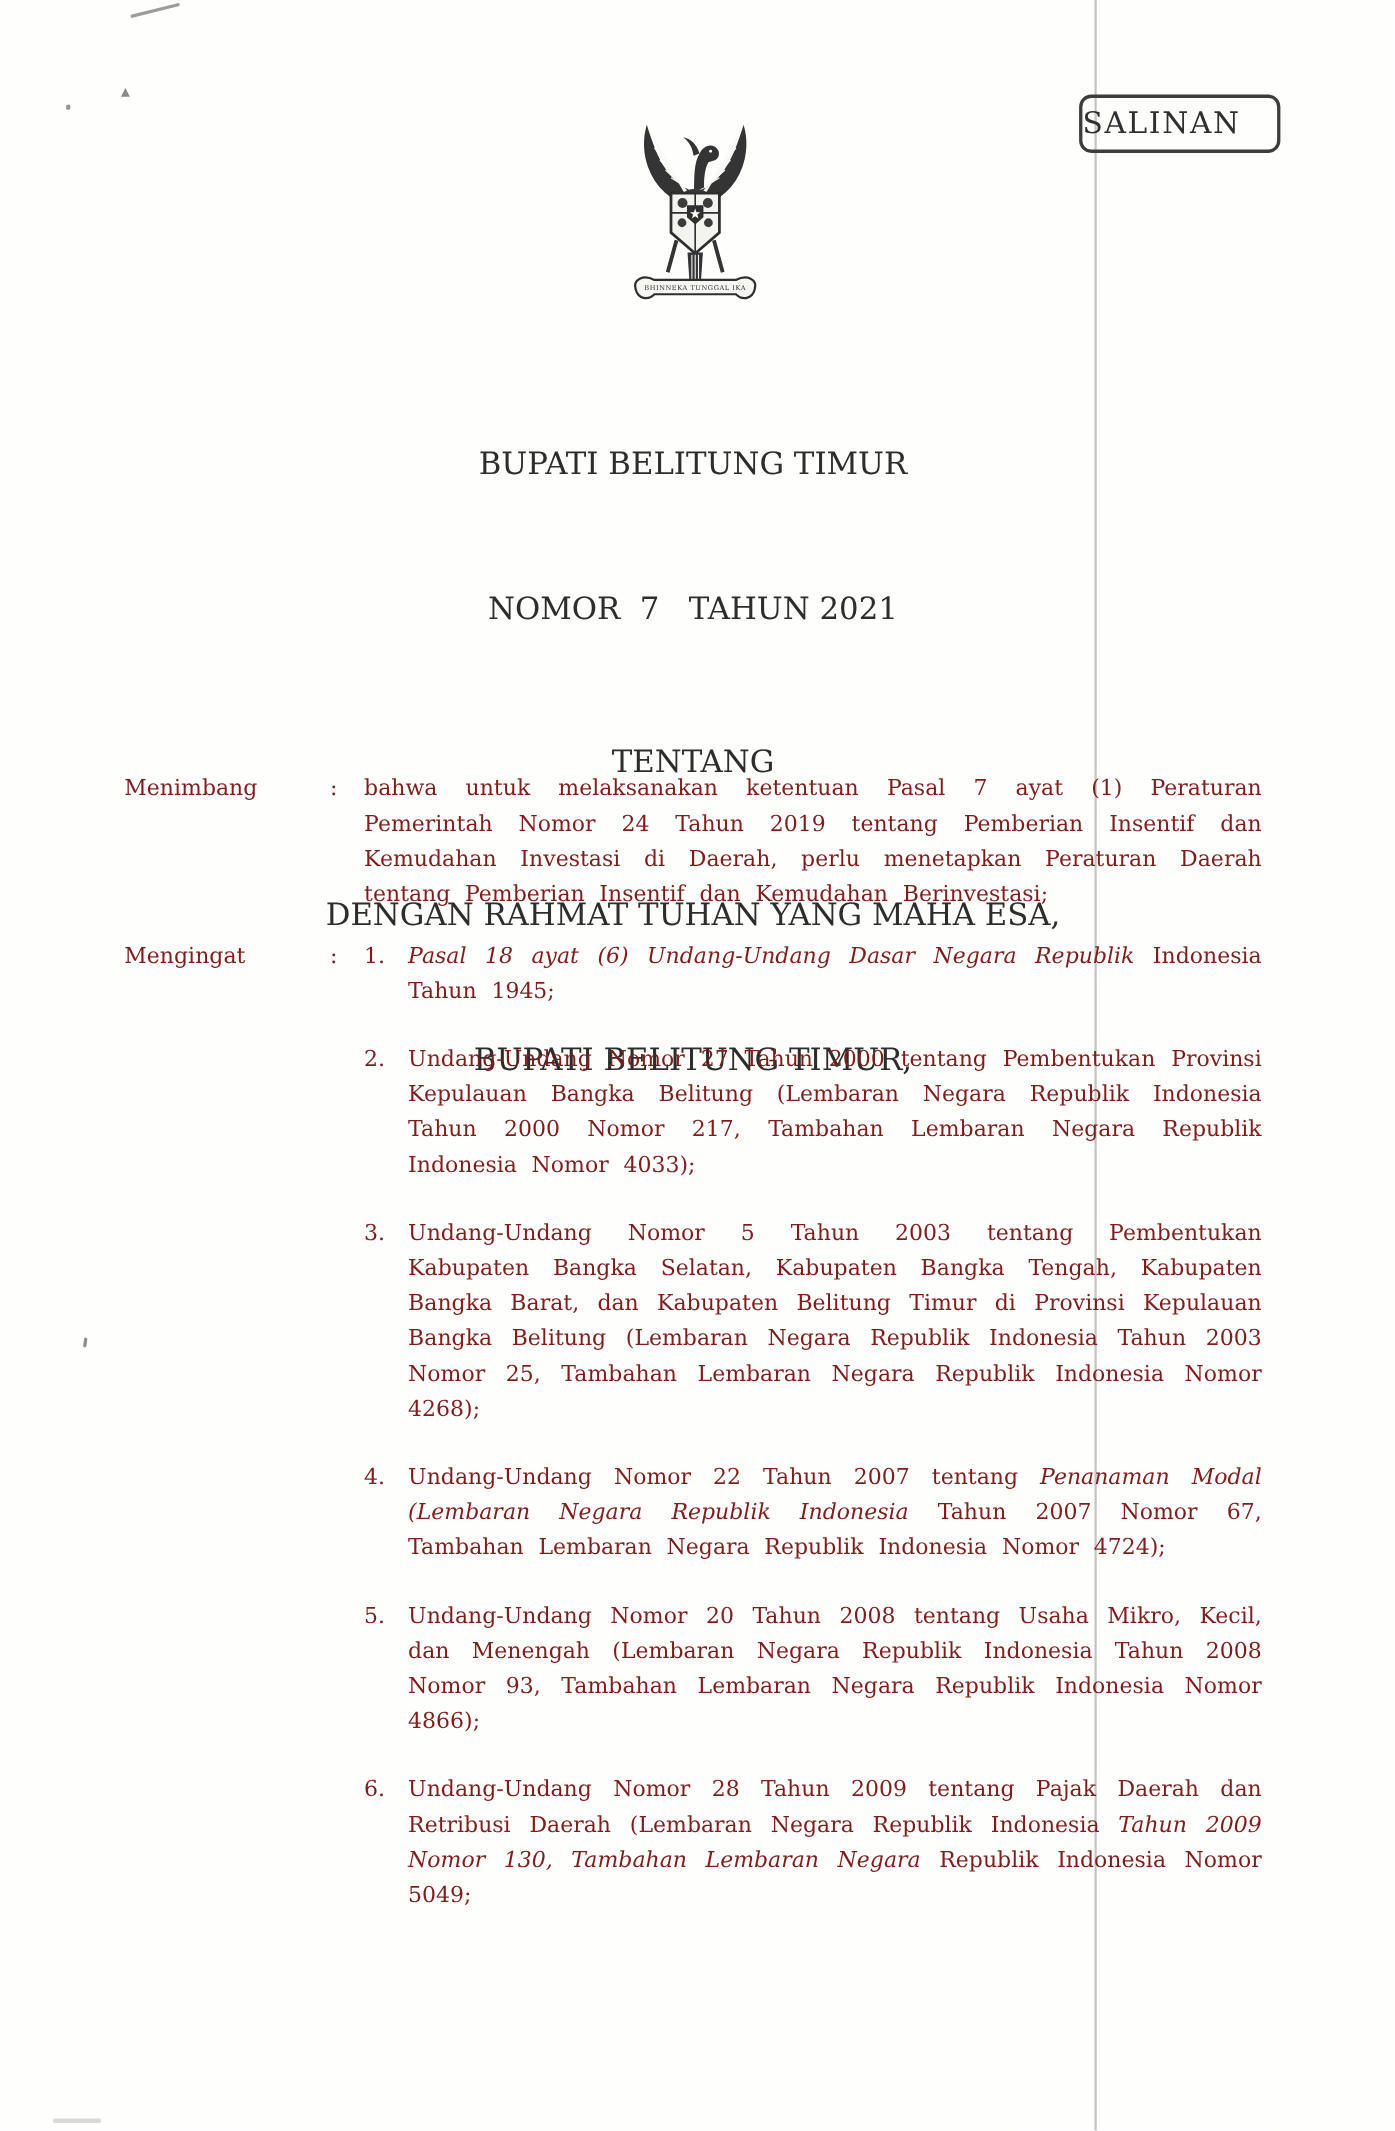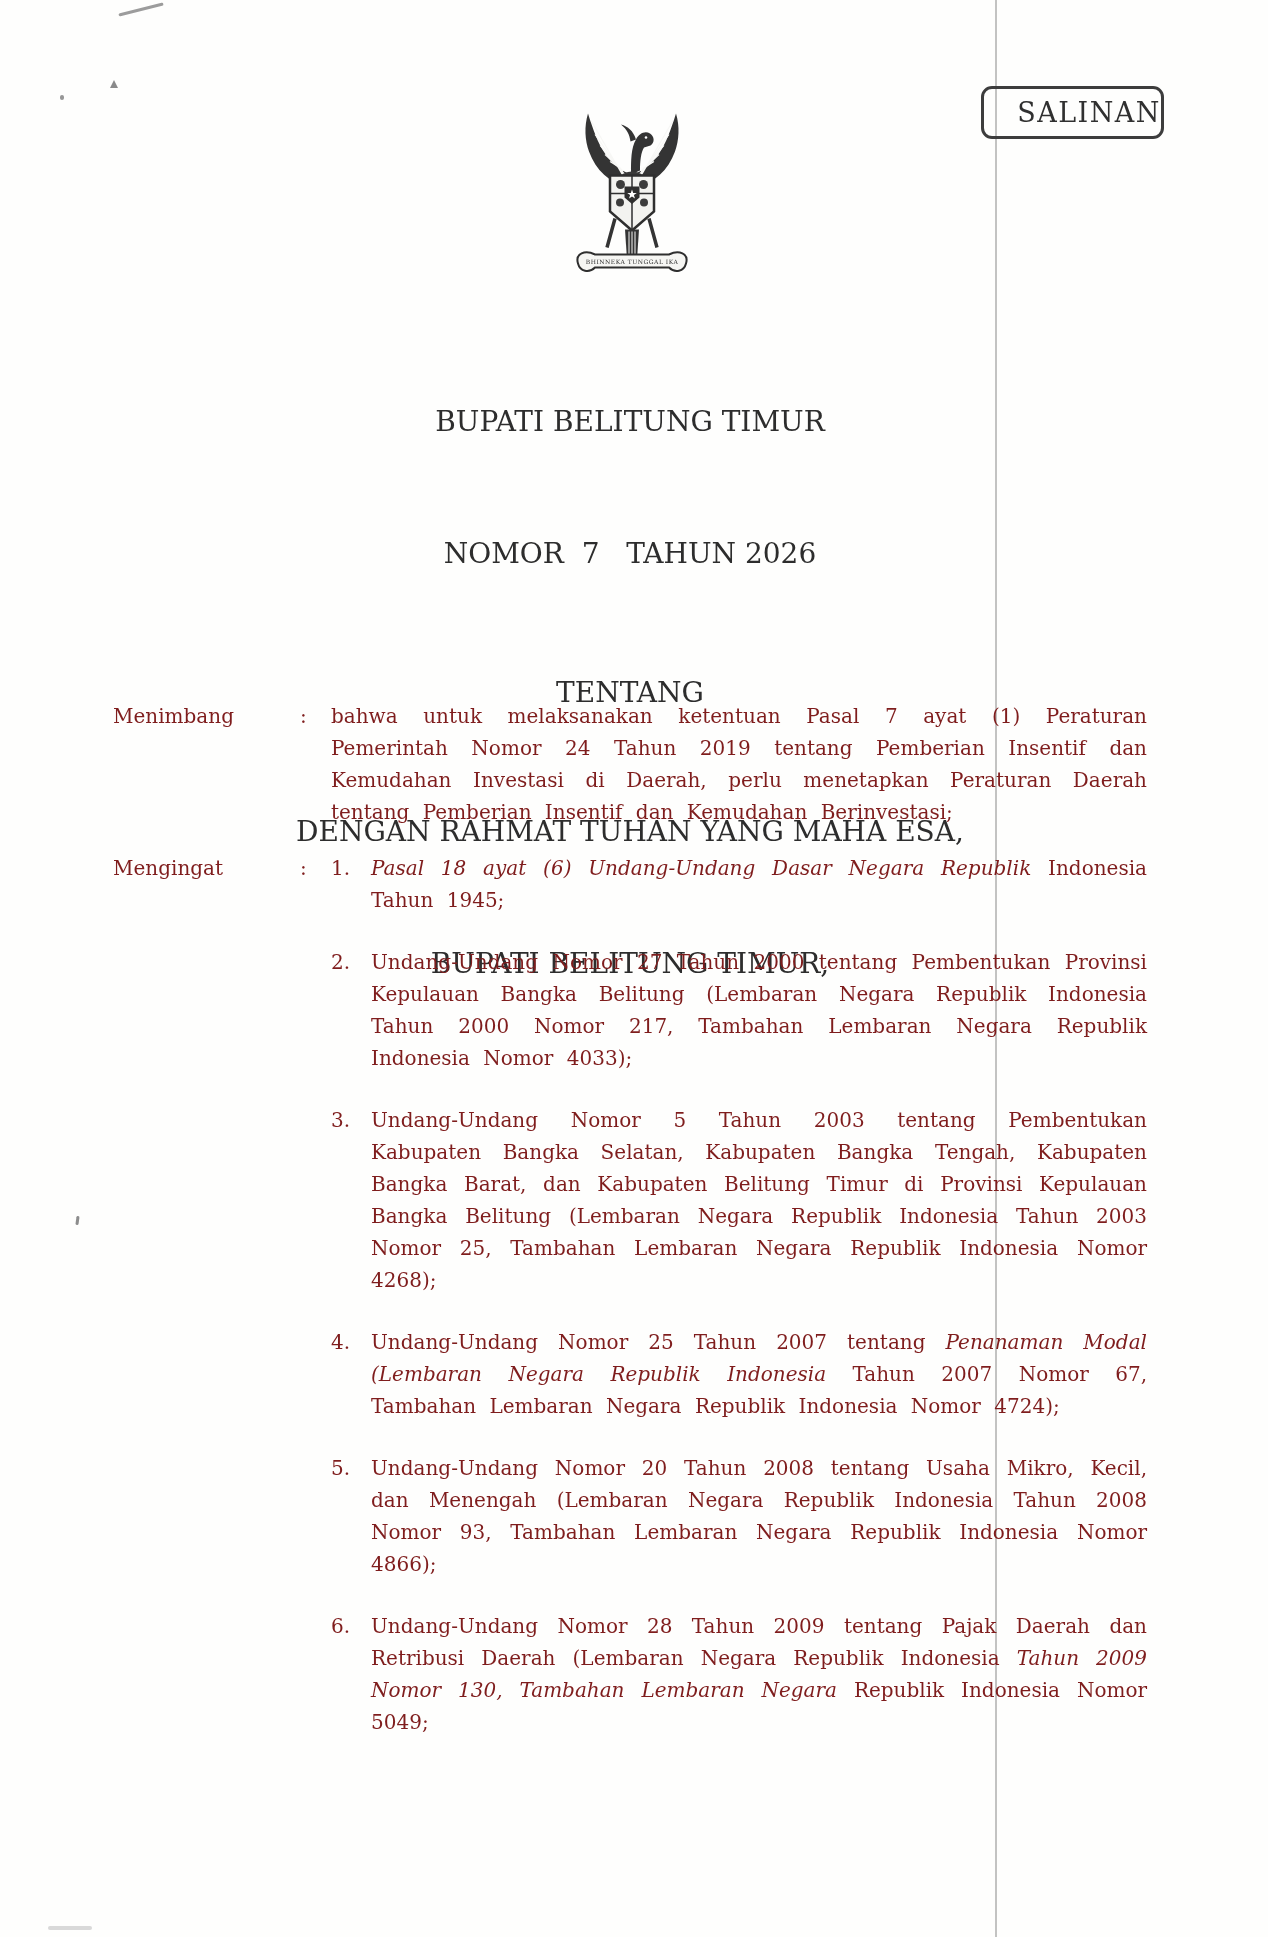--- a/index.html
+++ b/index.html
@@ -7,21 +7,21 @@
     position:relative;width:1268px;height:1937px;background:#fefefd;
     font-family:"DejaVu Serif", serif;color:#2a2a2a;overflow:hidden;
   }
   
   .scan-line{position:absolute;left:995px;top:0;width:2px;height:1937px;
     background:rgba(145,145,145,.55);z-index:1;}
   
   .salinan-stamp{
     position:absolute;left:981px;top:86px;width:177px;height:47px;
     border:3px solid #3d3d3d;border-radius:11px;display:flex;align-items:center;
-    justify-content:flex-end;font-size:27px;letter-spacing:1.5px;color:#303030;z-index:2;
+    justify-content:flex-start;font-size:27px;letter-spacing:1.5px;color:#303030;z-index:2;
     background:transparent;
   }
   
   .emblem{position:absolute;left:552px;top:98px;width:160px;height:206px;z-index:2;}
   .emblem svg{width:100%;height:100%;}
   
   .header{
     position:absolute;left:113px;top:312px;width:1034px;text-align:center;
     font-size:28px;line-height:44px;white-space:pre;color:#2d2d2d;z-index:2;
   }
@@ -108,21 +108,21 @@
 
       <g>
         <path d="M52 330 C 46 310 66 302 86 312 L 234 312 C 254 302 274 310 268 330 C 264 346 246 350 234 338 L 86 338 C 74 350 56 346 52 330 Z" fill="#f6f6f3" stroke="#2f2f2f" stroke-width="4"></path>
         <text x="160" y="331" text-anchor="middle" font-size="12" letter-spacing="1" fill="#2f2f2f" font-family="DejaVu Serif, serif">BHINNEKA TUNGGAL IKA</text>
       </g>
     </svg>
   </div>
 
   <div class="header">
     <div class="h-line">BUPATI BELITUNG TIMUR</div>
-    <div class="h-line">NOMOR  7   TAHUN 2026</div>
+    <div class="h-line">NOMOR  7   TAHUN 2021</div>
     <div class="h-line gap">TENTANG</div>
     <div class="h-line gap">DENGAN RAHMAT TUHAN YANG MAHA ESA,</div>
     <div class="h-line">BUPATI BELITUNG TIMUR,</div>
   </div>
 
   <div class="content">
 
     <div class="row">
       <div class="lbl">Menimbang</div>
       <div class="sep">:</div>
@@ -140,21 +140,21 @@
           <li class="item">
             <span class="num">2.</span>
             <p class="itext"><span>Undang-Undang Nomor 27 Tahun 2000 tentang Pembentukan Provinsi Kepulauan Bangka Belitung (Lembaran Negara Republik Indonesia Tahun 2000 Nomor 217, Tambahan Lembaran Negara Republik Indonesia Nomor 4033);</span></p>
           </li>
           <li class="item">
             <span class="num">3.</span>
             <p class="itext"><span>Undang-Undang Nomor 5 Tahun 2003 tentang Pembentukan Kabupaten Bangka Selatan, Kabupaten Bangka Tengah, Kabupaten Bangka Barat, dan Kabupaten Belitung Timur di Provinsi Kepulauan Bangka Belitung (Lembaran Negara Republik Indonesia Tahun 2003 Nomor 25, Tambahan Lembaran Negara Republik Indonesia Nomor 4268);</span></p>
           </li>
           <li class="item">
             <span class="num">4.</span>
-            <p class="itext"><span>Undang-Undang Nomor 25 Tahun 2007 tentang </span><span class="ital">Penanaman Modal (Lembaran Negara Republik Indonesia </span><span>Tahun 2007 Nomor 67, Tambahan Lembaran Negara Republik Indonesia Nomor 4724);</span></p>
+            <p class="itext"><span>Undang-Undang Nomor 22 Tahun 2007 tentang </span><span class="ital">Penanaman Modal (Lembaran Negara Republik Indonesia </span><span>Tahun 2007 Nomor 67, Tambahan Lembaran Negara Republik Indonesia Nomor 4724);</span></p>
           </li>
           <li class="item">
             <span class="num">5.</span>
             <p class="itext"><span>Undang-Undang Nomor 20 Tahun 2008 tentang Usaha Mikro, Kecil, dan Menengah (Lembaran Negara Republik Indonesia Tahun 2008 Nomor 93, Tambahan Lembaran Negara Republik Indonesia Nomor 4866);</span></p>
           </li>
           <li class="item">
             <span class="num">6.</span>
             <p class="itext"><span>Undang-Undang Nomor 28 Tahun 2009 tentang Pajak Daerah dan Retribusi Daerah (Lembaran Negara Republik Indonesia </span><span class="ital">Tahun 2009 Nomor 130, Tambahan Lembaran Negara </span><span>Republik Indonesia Nomor 5049;</span></p>
           </li>
         </ol>

